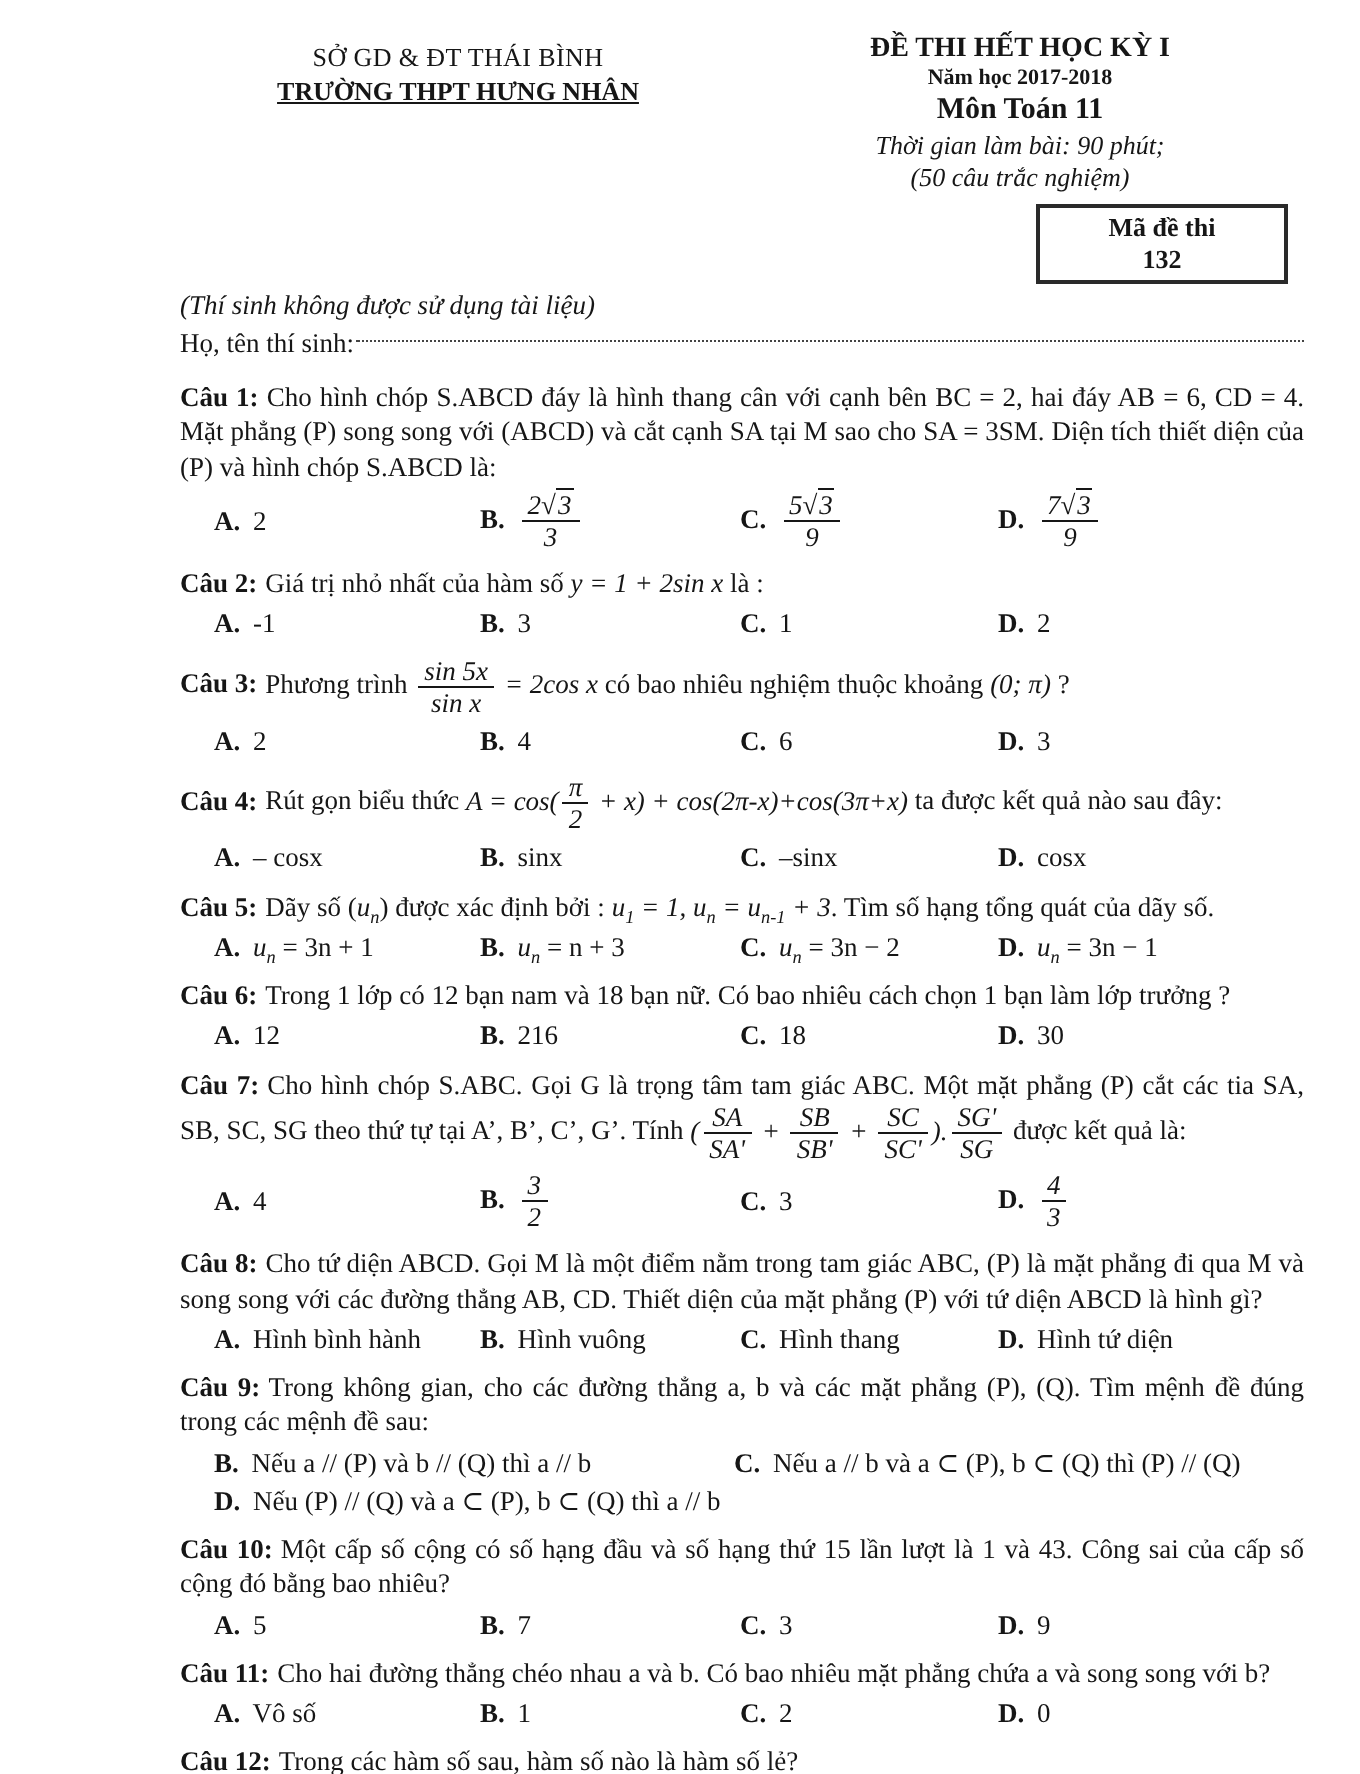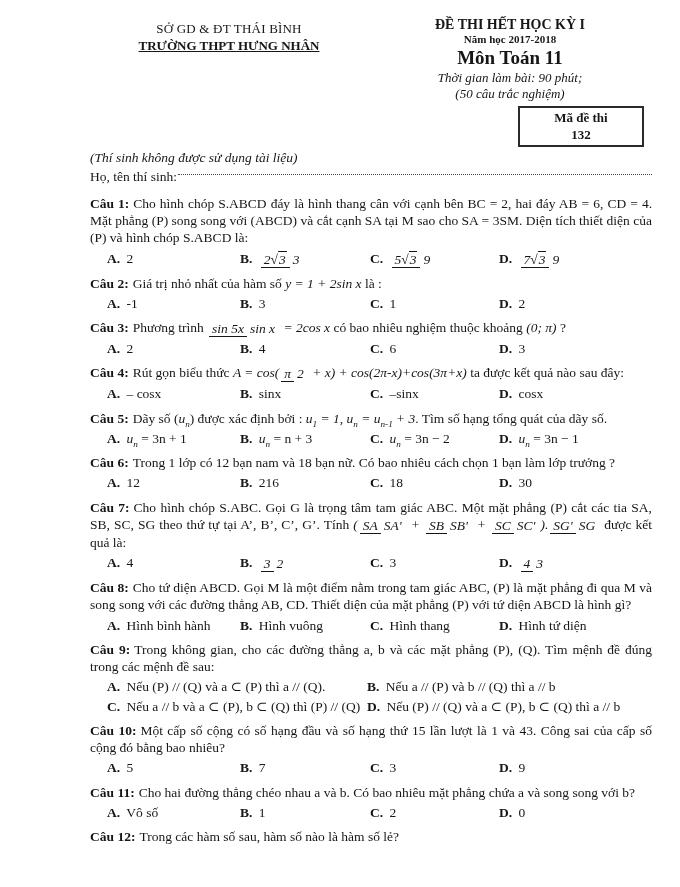--- a/index.html
+++ b/index.html
@@ -11,21 +11,21 @@
   .page { box-sizing:border-box; width:680px; height:887px; padding:16px 40px 0 78px;margin-left:12px; }
 
   
   .hdr { display:flex; }
   .hdr-left { width:278px; text-align:center; padding-top:5px; font-size:13px; line-height:1.25; }
   .dept { letter-spacing:0.2px; }
   .school { font-weight:bold; text-decoration:underline; margin-top:1px; }
   .hdr-right { flex:1; text-align:center; line-height:1.22; }
   .exam-title { font-weight:bold; font-size:14px; }
   .year { font-weight:bold; font-size:11px; }
-  .subject { font-weight:bold; font-size:19px; }
+  .subject { font-weight:bold; font-size:15px; }
   .duration,.format { font-style:italic; font-size:13px; }
 
   .code-row { display:flex; justify-content:flex-end; margin-top:5px; padding-right:8px; }
   .code-box { border:2px solid #2a2a2a; font-weight:bold; text-align:center;
               font-size:13px; line-height:1.25; padding:2px 28px; min-width:66px; }
 
   .notice { text-align:left; font-style:italic; margin-top:3px; }
   .name-row { display:flex; align-items:center; margin-top:3px; }
   .name-label { white-space:nowrap; }
   .name-fill { flex:1; border-bottom:1.5px dotted #444; transform:translateY(-2px); margin-left:1px; }
@@ -36,21 +36,21 @@
   .q-text { line-height:1.28; text-align:justify; }
   .q-label { padding-right:4px; }
   .options { display:grid; margin-left:17px; margin-top:2px; align-items:center; }
   .cols4 { grid-template-columns:133px 130px 129px auto; }
   .cols2 { grid-template-columns:260px auto; }
   .option { padding:1px 4px 1px 0; line-height:1.28; }
   .option > b { padding-right:3px; }
 
   
   i.mi { font-style:italic; }
-  .frac { display:inline-flex; flex-direction:row; text-align:center;
+  .frac { display:inline-flex; flex-direction:column; text-align:center;
           vertical-align:middle; line-height:1.12; margin:0 2px; font-style:italic; }
   .frac .num { border-bottom:1px solid #161616; padding:0 3px; }
   .frac .den { padding:0 3px; }
   .rt { white-space:nowrap; }
   .rtv { border-top:1px solid #161616; padding:0 1px; }
   sub,sup { font-size:0.68em; line-height:0; }
 </style>
 </head>
 <body>
 
@@ -186,21 +186,20 @@
         <div class="options cols4">
           <div class="option"><b>A.</b> Hình bình hành</div>
           <div class="option"><b>B.</b> Hình vuông</div>
           <div class="option"><b>C.</b> Hình thang</div>
           <div class="option"><b>D.</b> Hình tứ diện</div>
         </div>
       </div>
       <div class="question">
         <div class="q-text"><b class="q-label">Câu 9:</b>Trong không gian, cho các đường thẳng a, b và các mặt phẳng (P), (Q). Tìm mệnh đề đúng trong các mệnh đề sau:</div>
         <div class="options cols2">
-          <div class="option"><b>A.</b> Nếu (P) // (Q) và a ⊂ (P) thì a // (Q).</div>
           <div class="option"><b>B.</b> Nếu a // (P) và b // (Q) thì a // b</div>
           <div class="option"><b>C.</b> Nếu a // b và a ⊂ (P), b ⊂ (Q) thì (P) // (Q)</div>
           <div class="option"><b>D.</b> Nếu (P) // (Q) và a ⊂ (P), b ⊂ (Q) thì a // b</div>
         </div>
       </div>
       <div class="question">
         <div class="q-text"><b class="q-label">Câu 10:</b>Một cấp số cộng có số hạng đầu và số hạng thứ 15 lần lượt là 1 và 43. Công sai của cấp số cộng đó bằng bao nhiêu?</div>
         <div class="options cols4">
           <div class="option"><b>A.</b> 5</div>
           <div class="option"><b>B.</b> 7</div>

